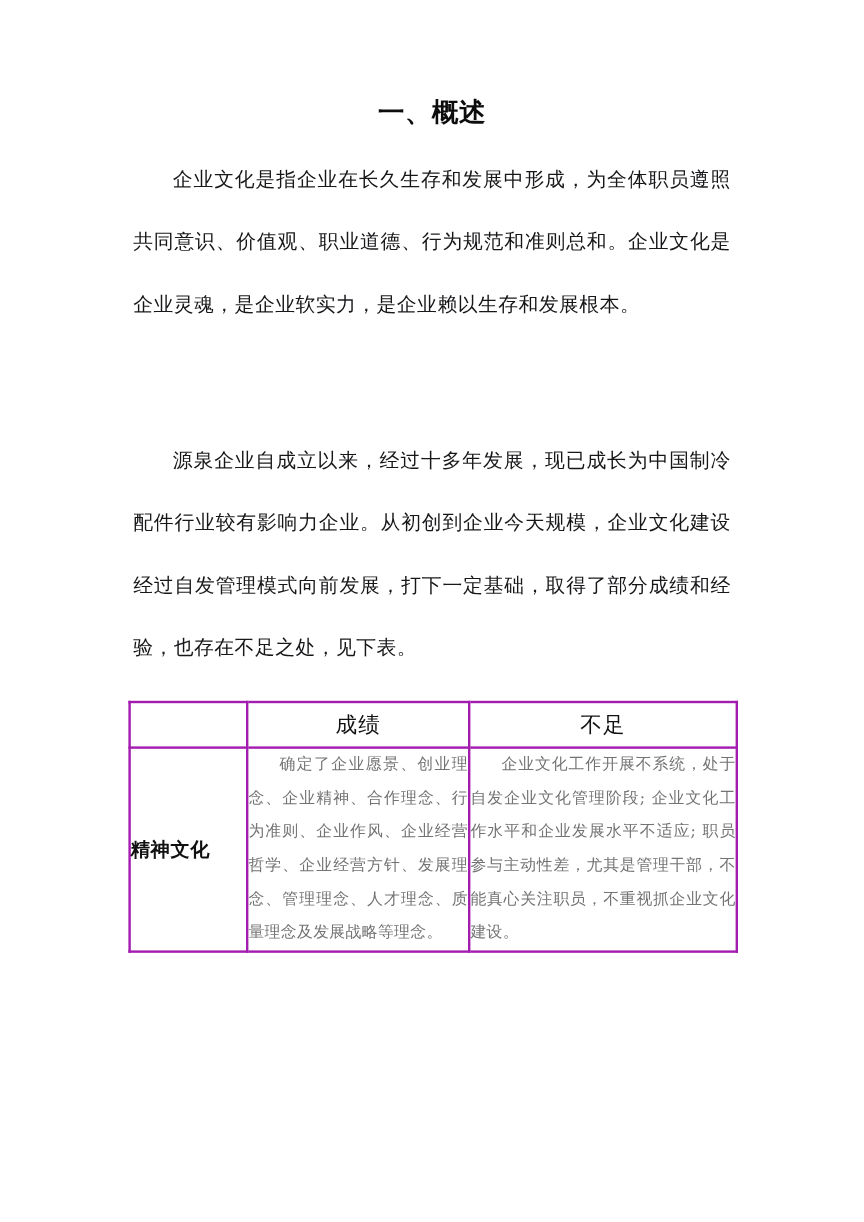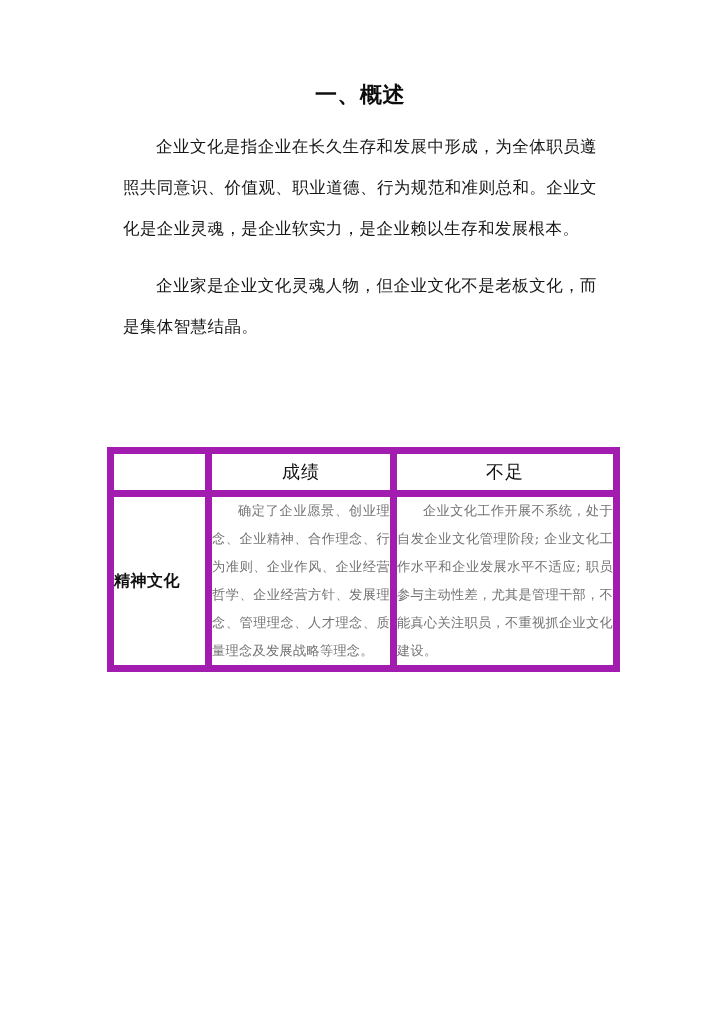--- a/index.html
+++ b/index.html
@@ -48,46 +48,46 @@
   .heading-2 {
     font-size: 22px;
     line-height: 30px;
     margin: 0 0 10px 0;
   }
 
   
   .para {
     font-family: "DejaVu Serif", "Liberation Serif", serif;
     font-size: 16.5px;
-    line-height: 41px;
+    line-height: 52px;
     color: #17171a;
     text-align: justify;
     text-justify: inter-character;
     text-indent: 33px;
-    margin: 16px;
+    margin: 4px;
     letter-spacing: 0.4px;
   }
 
   .gap-section {
     height: 70px;
   }
   .gap-before-table {
     height: 14px;
   }
 
   
   table.doc-table {
     width: 506px;
     border-collapse: collapse;
     table-layout: fixed;
     margin: 0;
   }
   table.doc-table td,
   table.doc-table th {
-    border: 7px solid #a21caf;
+    border: 2px solid #a21caf;
     vertical-align: middle;
     padding: 0;
   }
 
   .col-label  { width: 98px; }
   .col-merit  { width: 185px; }
   .col-defect { width: 223px; }
 
   th.th-cell {
     height: 36px;
@@ -125,26 +125,26 @@
 </head>
 <body>
 
 <div class="page">
   <div class="content">
 
     <h1 class="heading heading-1">一、概述</h1>
 
     <p class="para">企业文化是指企业在长久生存和发展中形成，为全体职员遵照共同意识、价值观、职业道德、行为规范和准则总和。企业文化是企业灵魂，是企业软实力，是企业赖以生存和发展根本。</p>
 
-    <p class="para">企业家是企业文化灵魂人物，但企业文化不是老板文化，而是集体智慧结晶。</p>
 
 
     <div class="gap-section"></div>
 
 
+    <p class="para">源泉企业自成立以来，经过十多年发展，现已成长为中国制冷配件行业较有影响力企业。从初创到企业今天规模，企业文化建设经过自发管理模式向前发展，打下一定基础，取得了部分成绩和经验，也存在不足之处，见下表。</p>
 
     <div class="gap-before-table"></div>
 
     <table class="doc-table">
       <colgroup>
         <col class="col-label">
         <col class="col-merit">
         <col class="col-defect">
       </colgroup>
       <thead>

